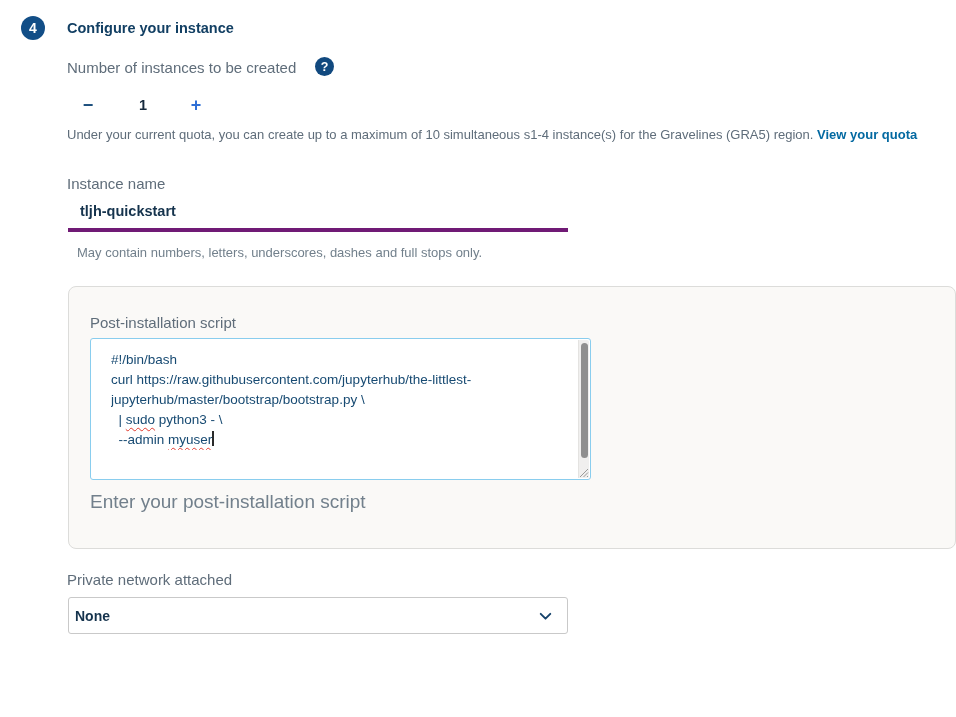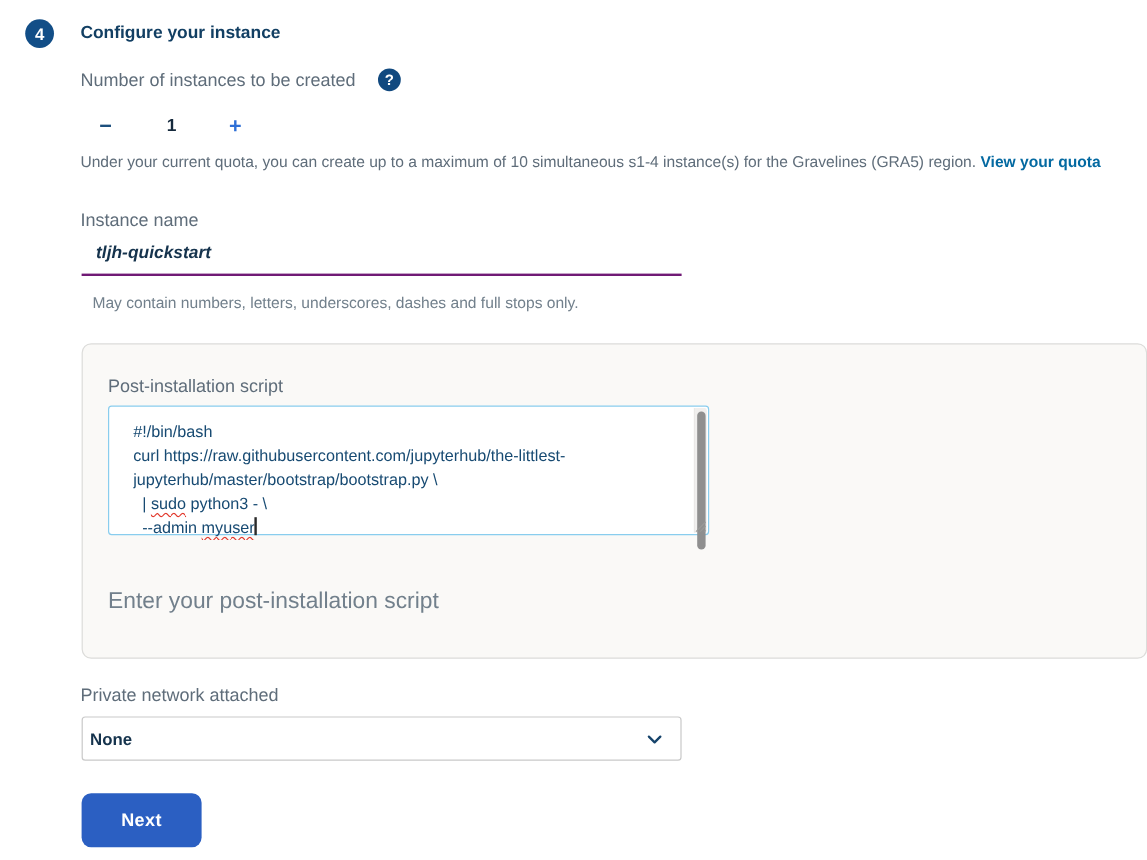--- a/index.html
+++ b/index.html
@@ -38,33 +38,33 @@
 
   
   .quota-line { left:67px; top:127px; font-size:13px; color:#5f6d7a; white-space:nowrap; }
   .quota-link { font-weight:bold; color:#0369a1; text-decoration:none; cursor:pointer; }
 
   
   .name-label { left:67px; top:175px; font-size:15px; color:#5f6d7a; }
   .name-input {
     left:68px; top:203px; width:500px; padding:0 0 9px 12px;
     font-size:14.5px; font-weight:bold; color:#15334d;
-    border:none; border-bottom:2px solid #701a75; background:transparent;
-    font-family:"Liberation Sans", sans-serif; outline:none;font-style:italic;
+    border:none; border-bottom:4px solid #701a75; background:transparent;
+    font-family:"Liberation Sans", sans-serif; outline:none;
   }
   .name-helper { left:77px; top:245px; font-size:13px; color:#72808c; }
 
   
   .panel {
     left:68px; top:286px; right:0; height:263px;
     background:#faf9f7; border:1px solid #dcdcda; border-radius:8px;
   }
   .panel-label { left:90px; top:314px; font-size:15px; color:#5f6d7a; }
   .script-editor {
-    left:90px; top:338px; width:501px; height:108px;
+    left:90px; top:338px; width:501px; height:142px;
     background:#ffffff; border:1px solid #89cdee; border-radius:3px; cursor:text;
   }
   .script-content {
     position:absolute; left:20px; top:11px; right:16px;
     font-size:13.5px; line-height:20px; color:#174a72; white-space:pre;
     font-family:"Liberation Sans", sans-serif; overflow:hidden;
   }
   .code-line { min-height:20px; }
   .misspelled {
     text-decoration:underline; text-decoration-style:wavy;
@@ -145,15 +145,14 @@
   <div class="abs panel-helper">Enter your post-installation script</div>
 
   <div class="abs network-label">Private network attached</div>
   <div class="abs select">
     <span class="select-value">None</span>
     <svg class="chev" width="17" height="17" viewBox="0 0 16 16">
       <path d="M3.5 5.5 L8 10 L12.5 5.5" fill="none" stroke="#16436b" stroke-width="1.8" stroke-linecap="round" stroke-linejoin="round"></path>
     </svg>
   </div>
 
-  <button class="abs next-btn">Next</button>
 
 </div>
 
 </body></html>

